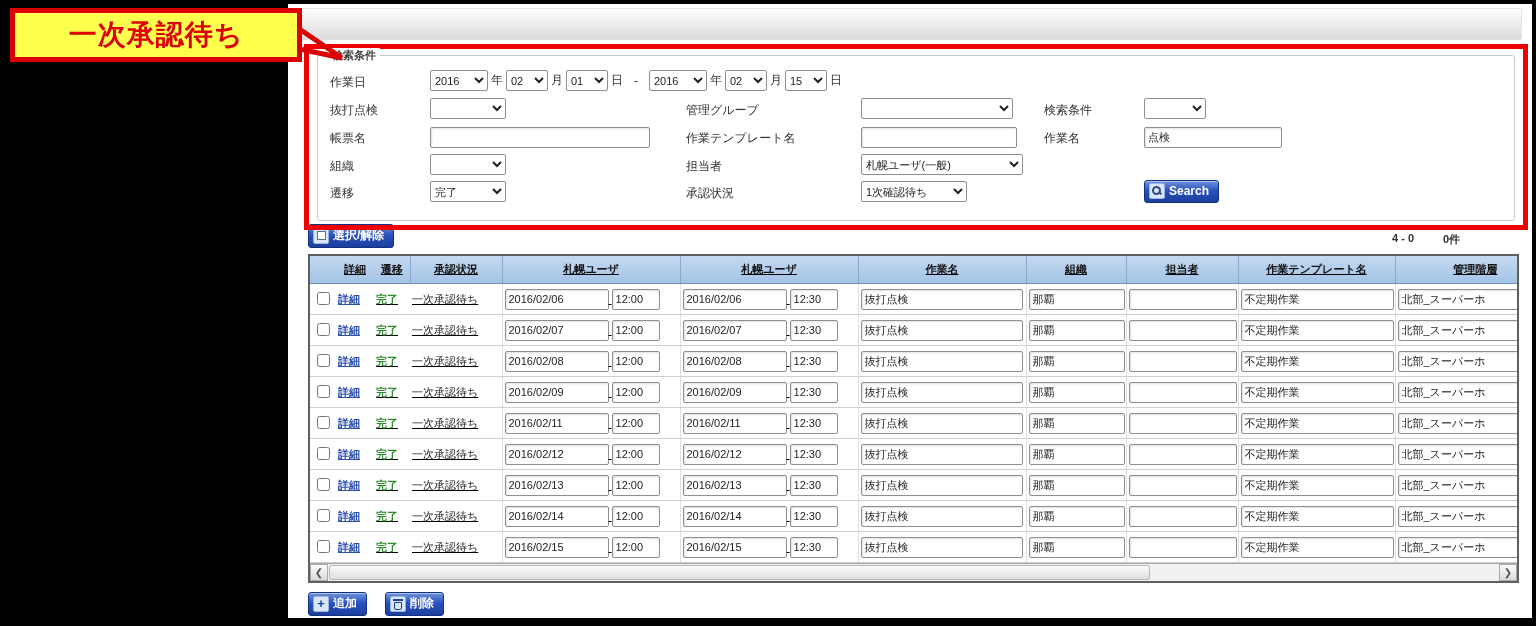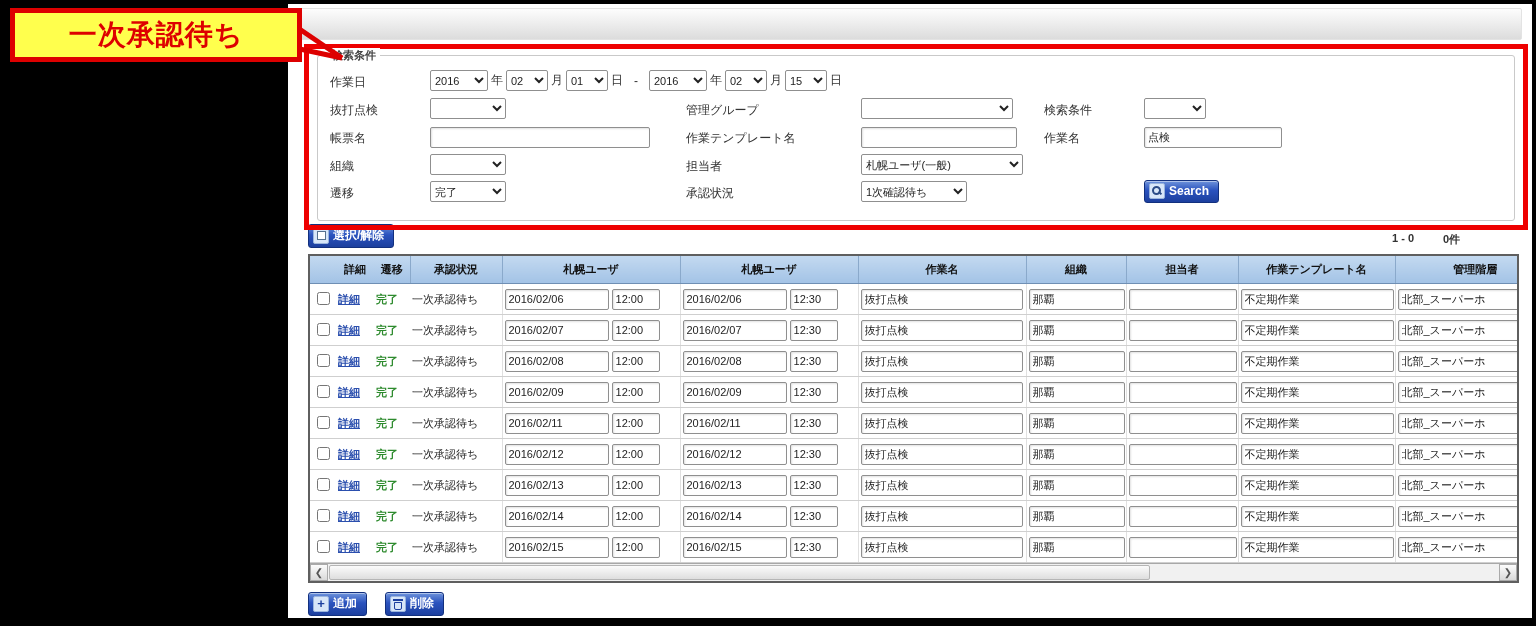--- a/index.html
+++ b/index.html
@@ -36,21 +36,21 @@
   .ico-mag{position:relative;width:10px;height:10px;}
   .ico-mag .lens{position:absolute;left:0;top:0;width:5px;height:5px;border:2px solid #2a4a86;border-radius:50%;}
   .ico-mag .handle{position:absolute;left:6px;top:6px;width:4px;height:2px;background:#2a4a86;transform:rotate(45deg);}
   .ico-plus{color:#1c3f9e;font-size:13px;font-weight:bold;line-height:1;}
   .ico-trash{position:relative;width:8px;height:10px;}
   .ico-trash .lid{position:absolute;left:-1px;top:0;width:10px;height:2px;background:#1c3f9e;}
   .ico-trash .can{position:absolute;left:0;top:3px;width:6px;height:6px;border:1px solid #1c3f9e;border-radius:0 0 2px 2px;}
   
   .count{position:absolute;font-size:11px;color:#333;font-weight:bold;}
   
-  .tablewrap{position:absolute;left:20px;top:250px;width:1207px;border:2px solid #5f5f5f;overflow:hidden;background:#b91c1c;}
+  .tablewrap{position:absolute;left:20px;top:250px;width:1207px;border:2px solid #5f5f5f;overflow:hidden;background:#b91c1c;text-decoration:underline;}
   table.grid{border-collapse:collapse;table-layout:fixed;width:1245px;}
   .grid th{background:linear-gradient(#c3d9f0,#a3c3e6);font-size:11px;font-weight:bold;color:#111;
     border-left:1px solid #8aa9cb;border-bottom:1px solid #6f8fb4;padding:6px 2px;white-space:nowrap;overflow:hidden;}
   .grid th.nb{border-left:none;}
   .grid td{border-bottom:1px solid #cfcfcf;border-left:1px solid #e0e0e0;padding:3px 2px;font-size:11px;
     white-space:nowrap;overflow:hidden;background:#fff;vertical-align:middle;height:24px;}
   .grid td.nb{border-left:none;}
   .cellinput{height:18px;border:1px solid #999;border-radius:2px;box-shadow:inset 1px 1px 2px rgba(0,0,0,.15);
     font-size:11px;font-family:inherit;padding:0 3px;background:#fefefe;color:#222;}
   .detail-link{color:#2b4fae;text-decoration:underline;font-weight:bold;font-size:11px;cursor:pointer;}
@@ -158,21 +158,21 @@
       </div>
     </div>
   </div>
 
   <button class="btn" style="position:absolute;left:20px;top:220px;">
     <span class="ico">
         <span class="ico-check"></span>
       </span>
     <span>選択/解除</span>
   </button>
-  <span class="count" style="right:118px;top:228px;">1 - 0</span>
+  <span class="count" style="right:118px;top:228px;">4 - 0</span>
   <span class="count" style="right:72px;top:228px;">0件</span>
 
   <div class="tablewrap">
     <table class="grid">
       <colgroup>
         <col style="width:26px">
           <col style="width:38px">
           <col style="width:36px">
           <col style="width:92px">
         <col style="width:178px">

